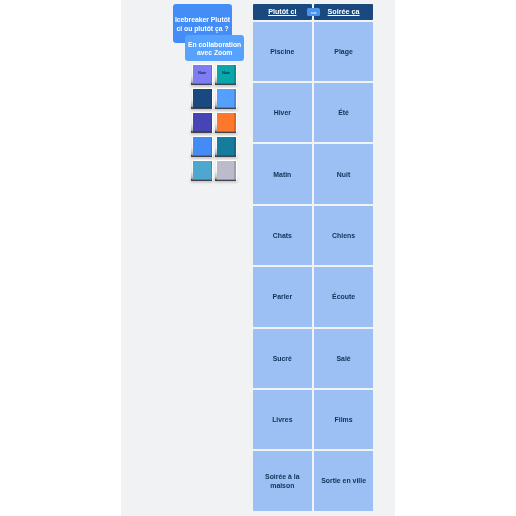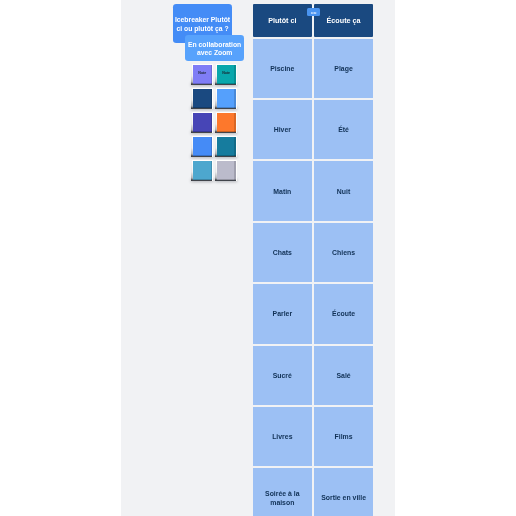--- a/index.html
+++ b/index.html
@@ -24,22 +24,22 @@
         background:rgba(24,28,36,.30);filter:blur(1.4px);}
   .note{position:absolute;left:0;top:0;width:18.9px;height:18.8px;}
   .note-shade{position:absolute;right:0;top:0;width:1.2px;height:18.8px;
         background:rgba(0,0,0,.14);}
   .note-shade-b{position:absolute;left:0;bottom:0;width:18.9px;height:1.0px;
         background:rgba(0,0,0,.20);}
   .note-label{position:absolute;left:0;top:0;width:18.9px;height:18.8px;display:flex;
         align-items:flex-start;padding-top:6.0px;box-sizing:border-box;justify-content:center;font-size:3.6px;color:#1a2430;font-weight:600;}
 
   #table{position:absolute;left:252.7px;top:3.6px;width:120.5px;}
-  #thead{position:relative;display:flex;gap:2px;height:33px;color:#fff;
-         font-size:7.2px;font-weight:700;}
+  #thead{position:relative;display:flex;gap:2px;height:16px;color:#fff;
+         font-size:7.2px;font-weight:700;text-decoration:underline;}
   #thead .h{flex:1;text-align:center;background:#1a4980;display:flex;
             align-items:center;justify-content:center;border-radius:1px;}
   #ou{position:absolute;left:54.3px;top:4.4px;width:13.4px;height:8.2px;background:#4a94f0;border-radius:1.5px;
       color:#e8f1fe;font-size:4.4px;display:flex;align-items:center;justify-content:center;font-weight:700;
       letter-spacing:.1px;}
   .row{display:flex;gap:2px;margin-top:2px;}
   .cell{flex:1;height:59.4px;background:#9cc0f4;display:flex;align-items:center;justify-content:center;
         font-size:6.9px;color:#103055;text-align:center;font-weight:600;line-height:1.32;}
 </style>
 </head>
@@ -135,21 +135,21 @@
       <div class="note-drop"></div>
       <div class="note" style="background: rgb(187, 187, 203);"></div>
       <div class="note-shade"></div>
       <div class="note-shade-b"></div>
     </div>
   </div>
 
 <div id="table">
   <div id="thead">
     <div class="h">Plutôt ci</div>
-    <div class="h">Écoute ça</div>
+    <div class="h">Soirée ça</div>
     <div id="ou">ou</div>
   </div>
   <div id="tbody">
       <div class="row">
         <div class="cell">Piscine</div>
         <div class="cell">Plage</div>
       </div>
       <div class="row">
         <div class="cell">Hiver</div>
         <div class="cell">Été</div>

